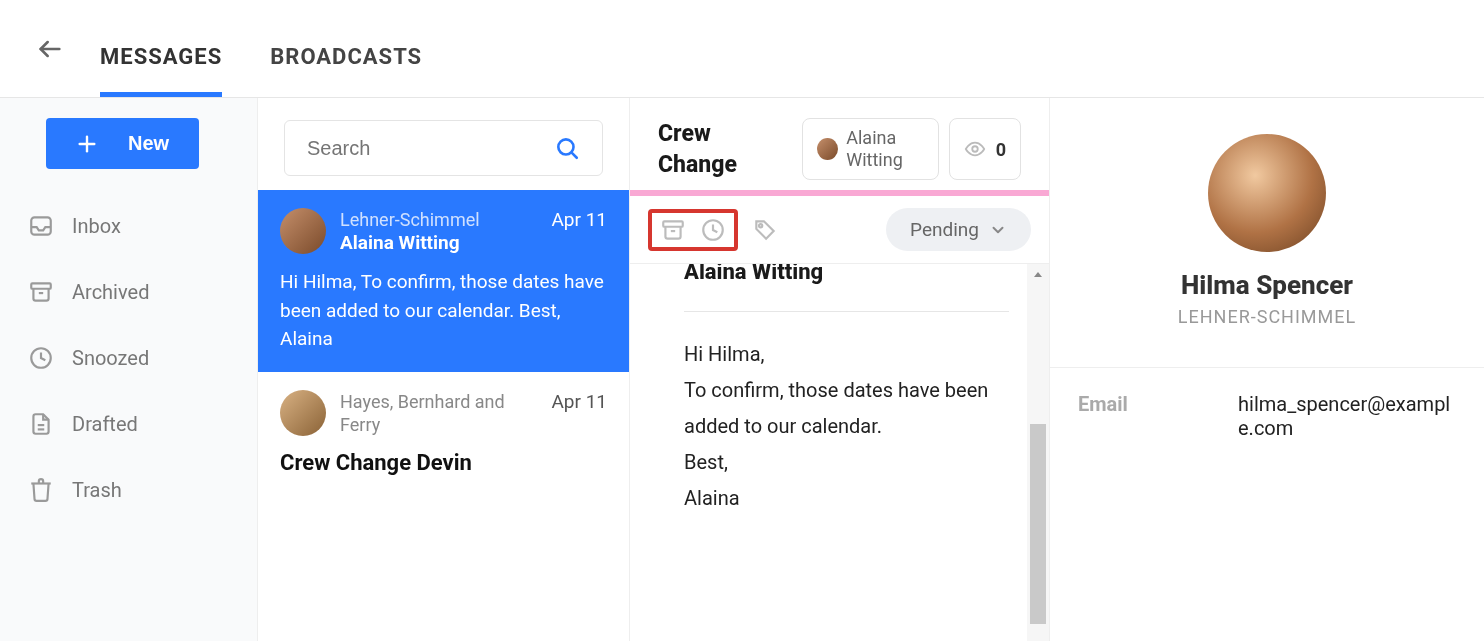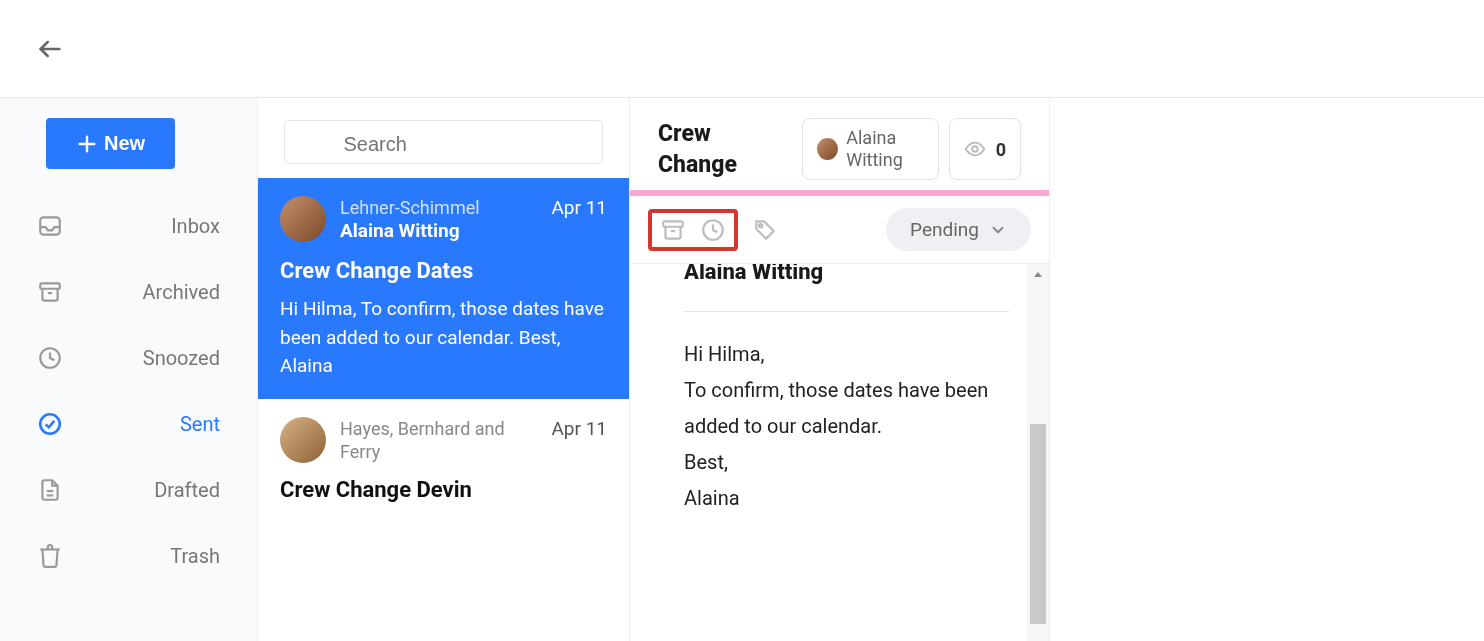--- a/index.html
+++ b/index.html
@@ -55,54 +55,52 @@
   .new-btn {
     background:#2979ff;
     color:#fff;
     border:none;
     border-radius:4px;
     padding: 14px 30px;
     font-size: 20px;
     font-weight:600;
     display:flex;
     align-items:center;
-    gap:6px;
+    gap:30px;
     margin: 0 0 24px 46px;
     cursor:pointer;
   }
   .nav-item {
     display:flex;
     align-items:center;
     gap: 18px;
-    padding: 20px 37px;
+    padding: 20px 28px;
     font-size: 20px;
     color:#777;
     cursor:pointer;
-    justify-content:space-between;
   }
   .nav-item.active { color:#2979ff; }
   .nav-item.active svg { stroke:#2979ff; }
 
   
   .msglist {
     width: 372px;
     border-right: 1px solid #eee;
     display:flex;
     flex-direction:column;
   }
   .searchwrap { padding: 22px 26px 14px 26px; }
   .searchbox {
     border:1px solid #e4e4e4;
     border-radius:6px;
-    height: 44px;
-    display:flex;
-    align-items:center;
-    padding: 12px 22px;
+    height: 56px;
+    display:flex;
+    align-items:center;
+    padding: 4px 22px;
     justify-content:space-between;
-    flex-direction:column;
   }
   .searchbox input {
     border:none;
     outline:none;
     font-size:20px;
     color:#999;
     width: 200px;
     background:transparent;
   }
   .msg {
@@ -245,20 +243,24 @@
 </head>
 <body>
 
 <div class="topbar">
   <div class="back-btn">
     <svg width="28" height="28" viewBox="0 0 24 24" fill="none" stroke="#666" stroke-width="2.2" stroke-linecap="round" stroke-linejoin="round">
         <line x1="20" y1="12" x2="4" y2="12"></line>
         <polyline points="10 18 4 12 10 6"></polyline>
       </svg>
   </div>
+  <div class="tabs">
+    <div class="tab active">MESSAGES</div>
+    <div class="tab">BROADCASTS</div>
+  </div>
 </div>
 
 <div class="main">
 
   <div class="sidebar">
     <button class="new-btn">
       <svg width="22" height="22" viewBox="0 0 24 24" fill="none" stroke="#fff" stroke-width="2.6" stroke-linecap="round">
           <line x1="12" y1="4" x2="12" y2="20"></line>
           <line x1="4" y1="12" x2="20" y2="12"></line>
         </svg>
@@ -279,27 +281,20 @@
           <line x1="10" y1="13" x2="14" y2="13"></line>
         </svg>
       <span>Archived</span>
     </div>
     <div class="nav-item">
       <svg width="26" height="26" viewBox="0 0 24 24" fill="none" stroke="#9a9a9a" stroke-width="2">
           <circle cx="12" cy="12" r="9"></circle>
           <polyline points="12 7 12 12 16 14"></polyline>
         </svg>
       <span>Snoozed</span>
-    </div>
-    <div class="nav-item active">
-      <svg width="26" height="26" viewBox="0 0 24 24" fill="none" stroke="#2979ff" stroke-width="2.4">
-          <circle cx="12" cy="12" r="9"></circle>
-          <polyline points="8 12.5 11 15 16 9"></polyline>
-        </svg>
-      <span>Sent</span>
     </div>
     <div class="nav-item">
       <svg width="26" height="26" viewBox="0 0 24 24" fill="none" stroke="#9a9a9a" stroke-width="2">
           <path d="M14 3H7a2 2 0 0 0-2 2v14a2 2 0 0 0 2 2h10a2 2 0 0 0 2-2V8z"></path>
           <polyline points="14 3 14 8 19 8"></polyline>
           <line x1="9" y1="13" x2="15" y2="13"></line>
           <line x1="9" y1="17" x2="15" y2="17"></line>
         </svg>
       <span>Drafted</span>
     </div>
@@ -326,21 +321,20 @@
 
     <div class="msg active">
       <div class="msg-head">
         <div class="avatar"></div>
         <div class="msg-meta">
           <div class="msg-org">Lehner-Schimmel</div>
           <div class="msg-sender">Alaina Witting</div>
         </div>
         <div class="msg-date">Apr 11</div>
       </div>
-      <div class="msg-subject">Crew Change Dates</div>
       <div class="msg-preview">Hi Hilma, To confirm, those dates have been added to our calendar. Best, Alaina</div>
     </div>
 
     <div class="msg plain">
       <div class="msg-head">
         <div class="avatar m2"></div>
         <div class="msg-meta">
           <div class="msg-org">Hayes, Bernhard and Ferry</div>
         </div>
         <div class="msg-date" style="text-align:right;">Apr 11</div>
@@ -412,14 +406,24 @@
         <div class="scrollbar-arrow">
           <svg width="12" height="12" viewBox="0 0 24 24" fill="#888">
               <polygon points="12 6 4 16 20 16"></polygon>
             </svg>
         </div>
         <div class="scrollbar-thumb"></div>
       </div>
     </div>
   </div>
 
+  <div class="contact">
+    <div class="contact-avatar"></div>
+    <div class="contact-name">Hilma Spencer</div>
+    <div class="contact-org">LEHNER-SCHIMMEL</div>
+    <hr class="hr">
+    <div class="field-row">
+      <div class="field-label">Email</div>
+      <div class="field-value">hilma_spencer@example.com</div>
+    </div>
+  </div>
 
 </div>
 
 </body></html>

